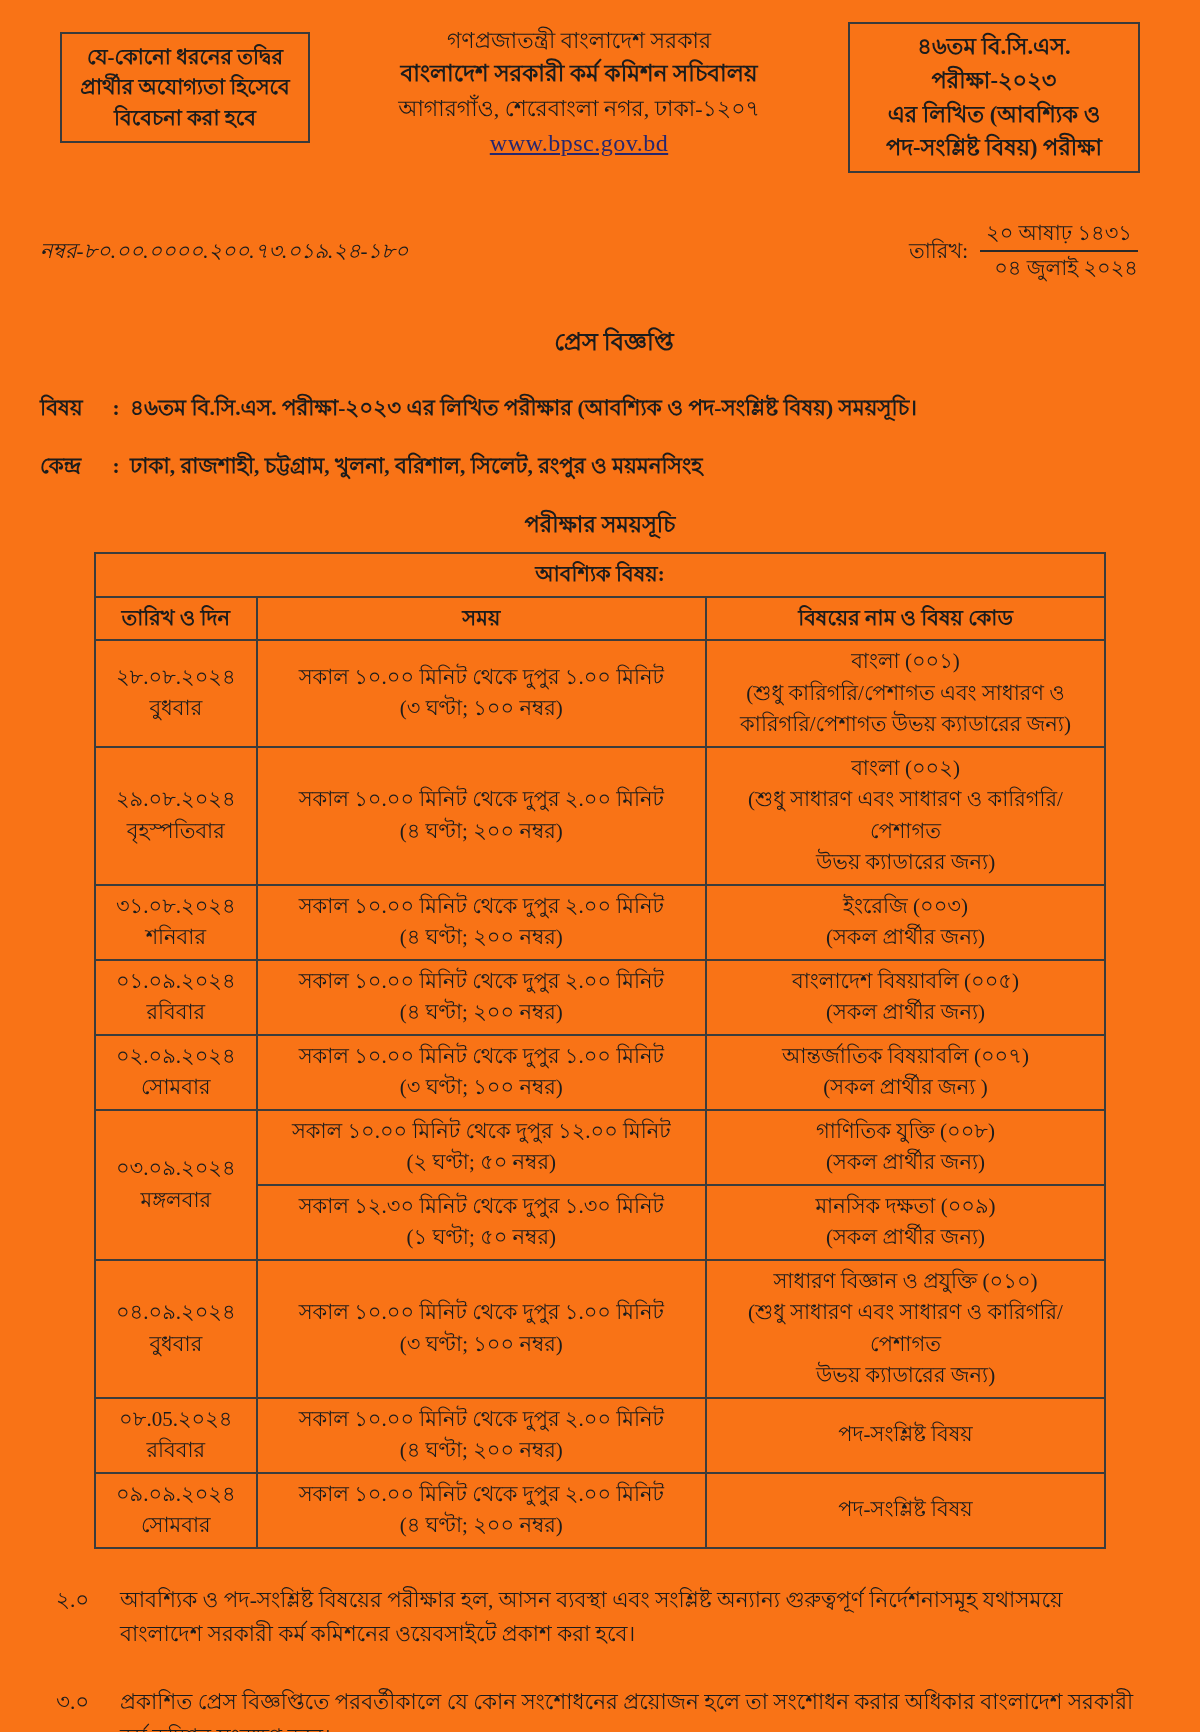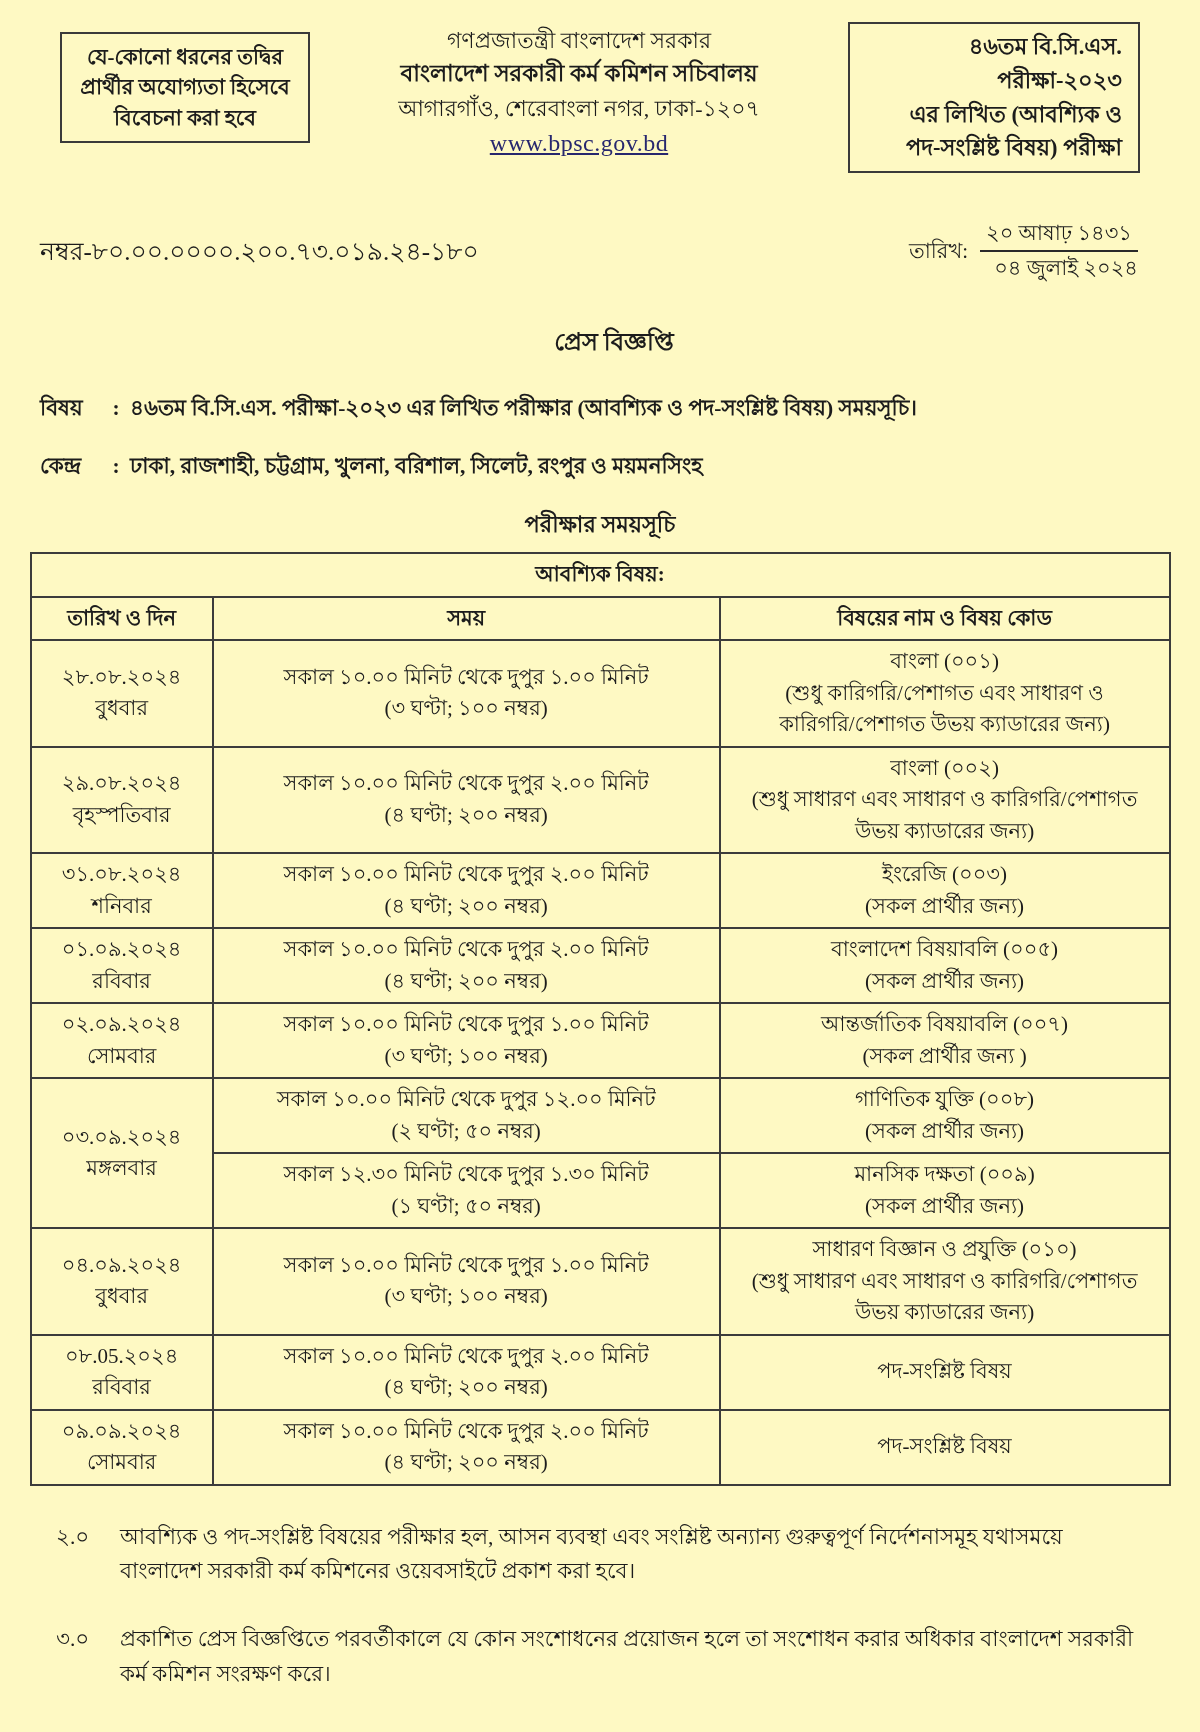--- a/index.html
+++ b/index.html
@@ -3,21 +3,21 @@
 <meta charset="utf-8">
 <style>
   * { margin: 0; padding: 0; box-sizing: border-box; }
   html, body { background: #e8e8e8; }
   body { font-family: "Liberation Serif", "DejaVu Serif", serif; color: #1c1c1c; }
   .page {
     position: relative;
     width: 1200px;
     height: 1732px;
     margin: 0 auto;
-    background: #fef9c3;
+    background: #f97316;
     overflow: hidden;
     font-size: 21px;
     line-height: 1.5;
   }
   
   .top-row {
     display: flex;
     justify-content: space-between;
     align-items: flex-start;
     padding: 22px 60px 0 60px;
@@ -39,35 +39,35 @@
     margin-top: 2px;
   }
   .org-line1 { font-size: 22px; }
   .org-line2 { font-size: 23px; font-weight: bold; }
   .org-line3 { font-size: 22px; }
   .org-site  { font-size: 24px; letter-spacing: 0.5px; }
   .org-site a { color: #27276e; text-decoration: underline; }
   .exam-box {
     border: 2px solid #3a3a3a;
     padding: 6px 16px;
-    text-align: right;
+    text-align: center;
     font-weight: bold;
     font-size: 22.5px;
     line-height: 1.5;
     width: 292px;
   }
   
   .ref-row {
     display: flex;
     justify-content: space-between;
     align-items: center;
     padding: 0 62px 0 40px;
     margin-top: 46px;
   }
-  .ref-no { font-size: 25px; }
+  .ref-no { font-size: 21px; font-style: italic; }
   .date-wrap { display: flex; align-items: center; gap: 12px; font-size: 21px; }
   .date-frac { display: inline-block; text-align: right; line-height: 1.4; }
   .date-top { display: block; border-bottom: 2px solid #2a2a2a; padding: 0 6px 2px 6px; }
   .date-bot { display: block; padding-top: 2px; }
   
   .press-title {
     text-align: center;
     font-weight: bold;
     font-size: 24px;
     margin-top: 40px;
@@ -85,21 +85,21 @@
   .center-row { margin-top: 26px; }
   .table-title {
     text-align: center;
     font-weight: bold;
     font-size: 22.5px;
     margin-top: 26px;
   }
   
   table.sched {
     border-collapse: collapse;
-    width: 1141px;
+    width: 1012px;
     margin: 10px auto 0 auto;
     table-layout: fixed;
   }
   table.sched th, table.sched td {
     border: 2px solid #3c3c3c;
     text-align: center;
     vertical-align: middle;
     padding: 5px 6px;
     font-size: 21px;
     line-height: 1.5;

